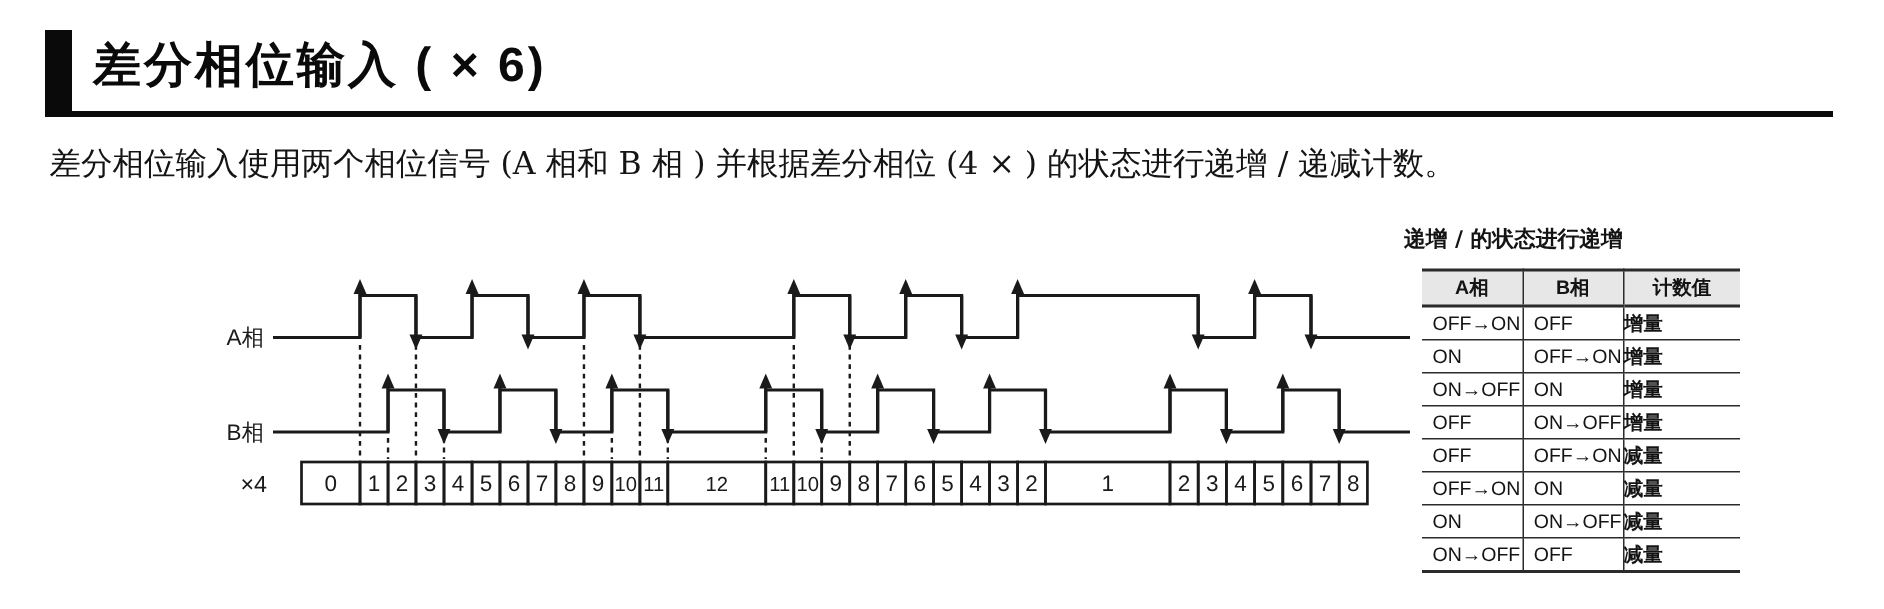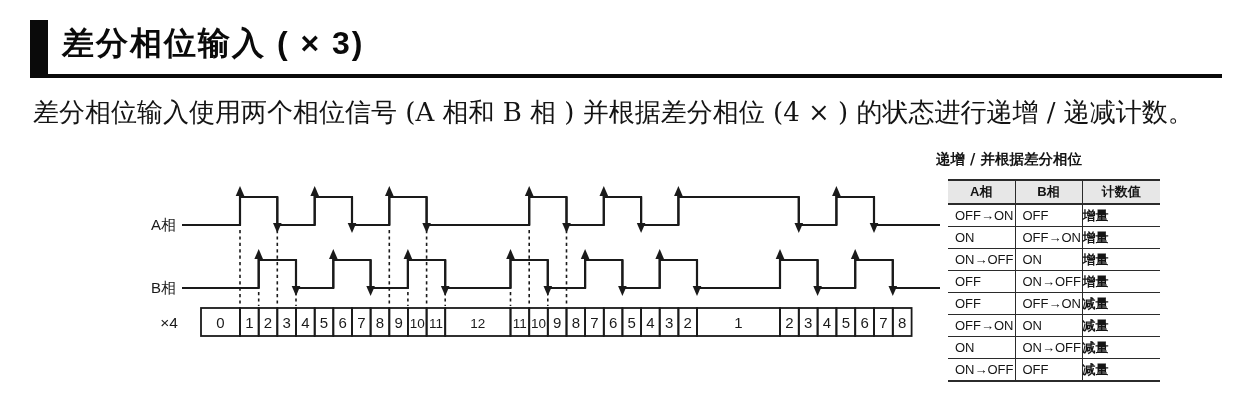--- a/index.html
+++ b/index.html
@@ -3,41 +3,41 @@
 <meta charset="utf-8">
 <style>
   html,body{margin:0;padding:0;background:#fff;}
   #page{position:relative;width:1256px;height:406px;background:#fff;overflow:hidden;
         font-family:"Liberation Sans",sans-serif;color:#111;}
   .hbar{position:absolute;left:30px;top:20px;width:18px;height:57px;background:#0a0a0a;}
   .title{position:absolute;left:62px;top:22px;margin:0;font-size:32px;font-weight:bold;
          letter-spacing:2px;color:#0a0a0a;font-family:"Liberation Sans",sans-serif;white-space:nowrap;}
   .rule{position:absolute;left:30px;top:74px;width:1192px;height:4px;background:#0a0a0a;}
   .intro{position:absolute;left:33px;top:96px;margin:0;width:1180px;
-         font-family:"DejaVu Serif",serif;font-size:26px;line-height:1.3;color:#141414;white-space:nowrap;}
+         font-family:"DejaVu Serif",serif;font-size:21px;line-height:1.3;color:#141414;white-space:nowrap;}
   .caption{position:absolute;left:936px;top:150px;font-family:"DejaVu Serif",serif;
            font-size:14.5px;font-weight:600;color:#141414;white-space:nowrap;}
   .diagram-svg{position:absolute;left:0;top:0;pointer-events:none;}
   .diagram-svg text{font-family:"Liberation Sans",sans-serif;fill:#1a1a1a;}
   .cond-table{position:absolute;left:948px;top:179px;border-collapse:collapse;table-layout:fixed;
               font-family:"Liberation Sans",sans-serif;font-size:13px;color:#141414;
               border-top:2px solid #2b2b2b;border-bottom:2px solid #2b2b2b;}
   .cond-table th{background:#e7e7e7;font-weight:bold;height:22px;padding:0;text-align:center;
                  border-bottom:2px solid #2b2b2b;}
   .cond-table td{height:21px;padding:0 0 0 7px;border-bottom:1.4px solid #2b2b2b;white-space:nowrap;}
   .cond-table th:nth-child(1),.cond-table td:nth-child(1),
   .cond-table th:nth-child(2),.cond-table td:nth-child(2){border-right:1.5px solid #2b2b2b;}
   .cond-table td:nth-child(3){text-align:left;padding:0;font-weight:600;}
 </style>
 </head>
 <body>
 
 <div id="page">
   <div class="hbar"></div>
-  <h1 class="title">差分相位输入 ( × 3)</h1>
+  <h1 class="title">差分相位输入 ( × 6)</h1>
   <div class="rule"></div>
   <p class="intro">差分相位输入使用两个相位信号 (A 相和 B 相 ) 并根据差分相位 (4 × ) 的状态进行递增 / 递减计数。</p>
 
   <svg class="diagram-svg" width="1256" height="406" viewBox="0 0 1256 406">
       <line x1="240" y1="230" x2="240" y2="306" stroke="#1a1a1a" stroke-width="1.6" stroke-dasharray="3.2 3.2"></line>
       <line x1="258.7" y1="292" x2="258.7" y2="306" stroke="#1a1a1a" stroke-width="1.6" stroke-dasharray="3.2 3.2"></line>
       <line x1="277.3" y1="230" x2="277.3" y2="306" stroke="#1a1a1a" stroke-width="1.6" stroke-dasharray="3.2 3.2"></line>
       <line x1="296" y1="292" x2="296" y2="306" stroke="#1a1a1a" stroke-width="1.6" stroke-dasharray="3.2 3.2"></line>
       <line x1="389.3" y1="230" x2="389.3" y2="306" stroke="#1a1a1a" stroke-width="1.6" stroke-dasharray="3.2 3.2"></line>
       <line x1="407.9" y1="292" x2="407.9" y2="306" stroke="#1a1a1a" stroke-width="1.6" stroke-dasharray="3.2 3.2"></line>
@@ -169,21 +169,21 @@
       <rect x="836.4" y="308" width="18.800000000000068" height="28" fill="none" stroke="#1a1a1a" stroke-width="1.8"></rect>
       <text x="845.8" y="327.5" text-anchor="middle" font-size="15">5</text>
       <rect x="855.2" y="308" width="18.799999999999955" height="28" fill="none" stroke="#1a1a1a" stroke-width="1.8"></rect>
       <text x="864.6" y="327.5" text-anchor="middle" font-size="15">6</text>
       <rect x="874" y="308" width="18.799999999999955" height="28" fill="none" stroke="#1a1a1a" stroke-width="1.8"></rect>
       <text x="883.4" y="327.5" text-anchor="middle" font-size="15">7</text>
       <rect x="892.8" y="308" width="18.800000000000068" height="28" fill="none" stroke="#1a1a1a" stroke-width="1.8"></rect>
       <text x="902.2" y="327.5" text-anchor="middle" font-size="15">8</text>
     </svg>
 
-  <div class="caption">递增 / 并根据差分相位</div>
+  <div class="caption">递增 / 的状态进行递增</div>
 
   <table class="cond-table">
     <colgroup>
       <col style="width:67px">
         <col style="width:67px">
         <col style="width:78px">
     </colgroup>
     <thead>
       <tr>
         <th>A相</th>

